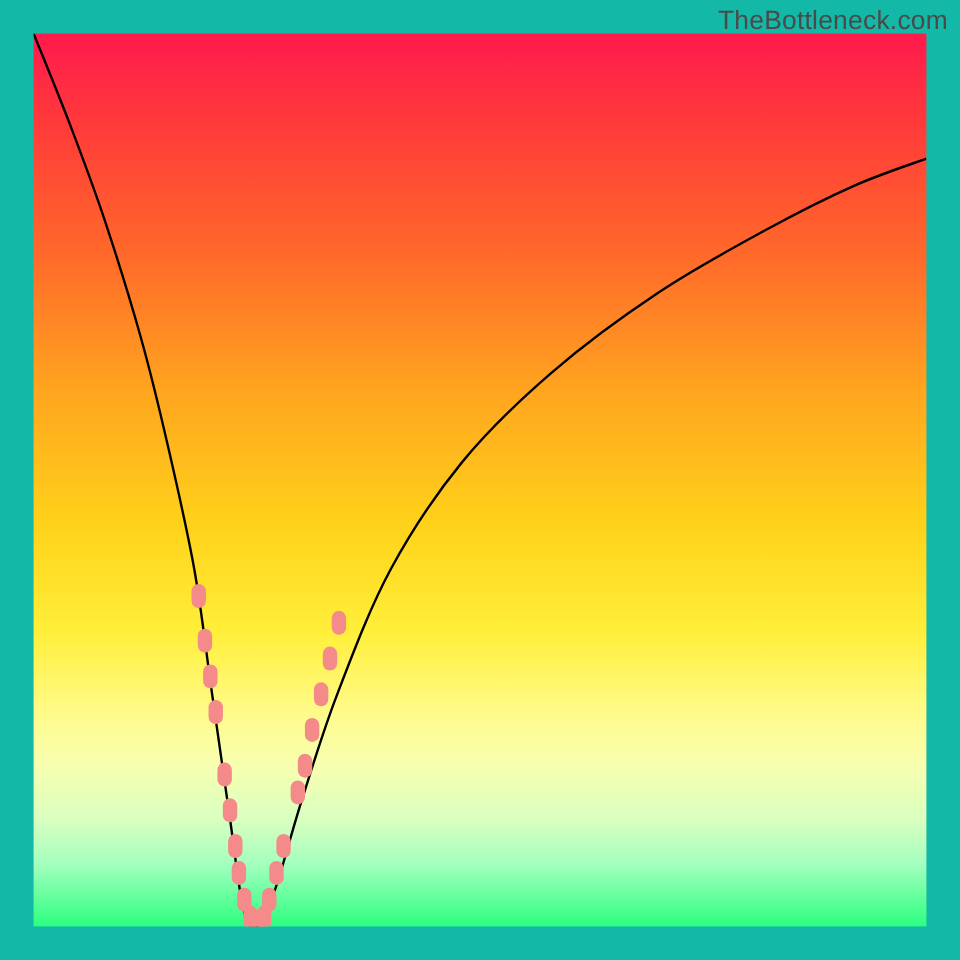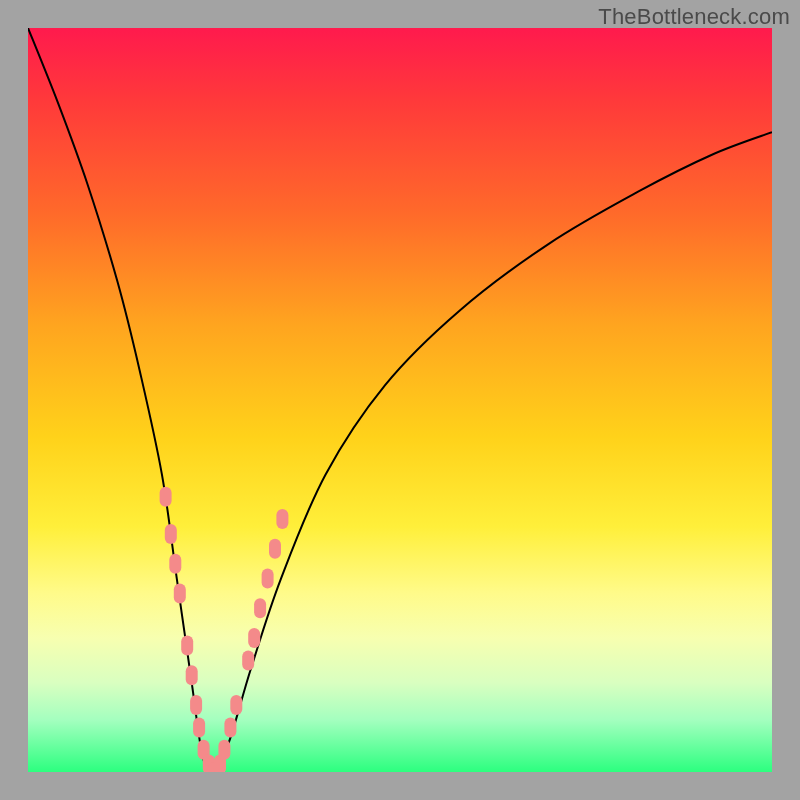--- a/index.html
+++ b/index.html
@@ -8,21 +8,21 @@
     width: 800px;
     height: 800px;
     overflow: hidden;
     background: #000;
     font-family: Arial, Helvetica, sans-serif;
   }
   .frame {
     position: absolute;
     left: 0; top: 0;
     width: 800px; height: 800px;
-    background: #a3a3a3;
+    background: #14b8a6;
   }
   .plot {
     position: absolute;
     left: 28px;
     top: 28px;
     width: 744px;
     height: 744px;
     background: linear-gradient(
       to bottom,
       #ff1a4d 0%,

